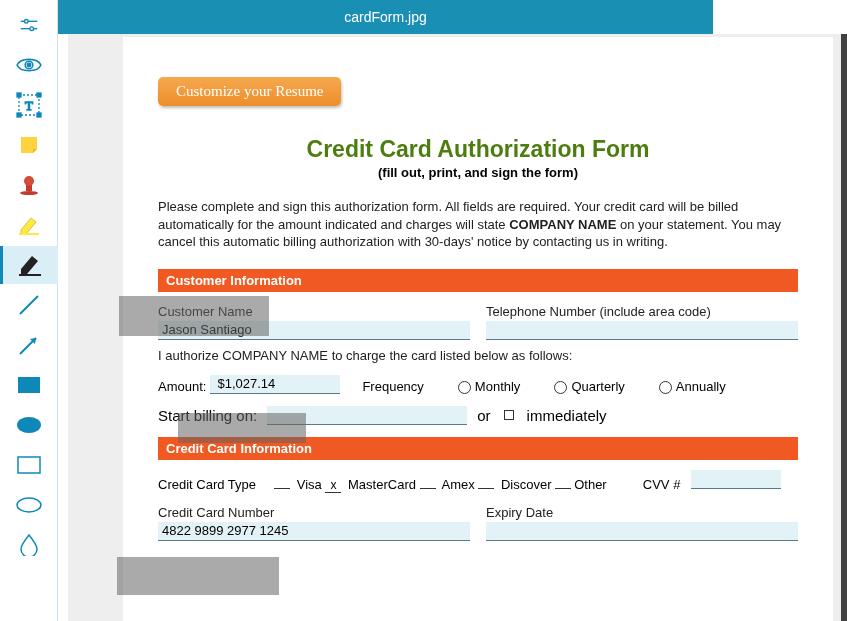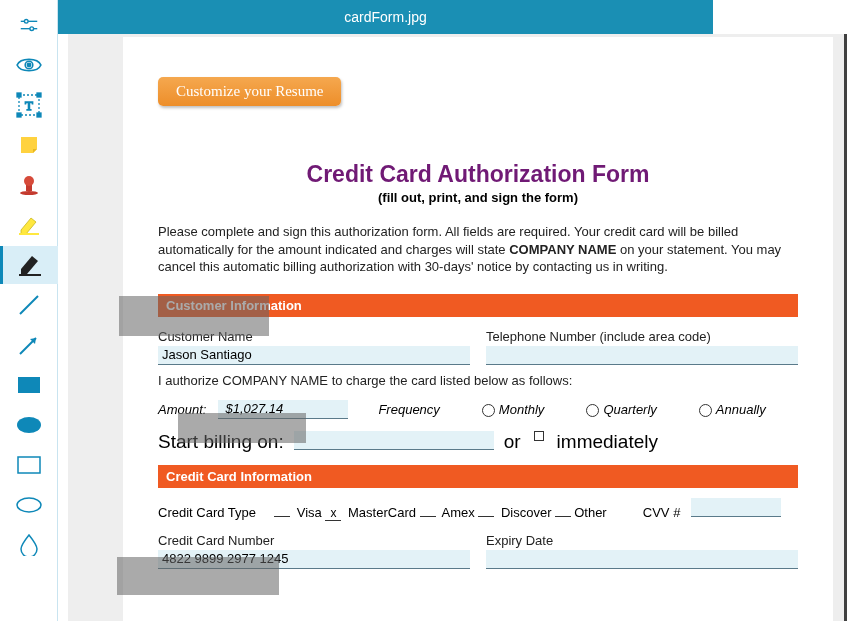--- a/index.html
+++ b/index.html
@@ -36,21 +36,21 @@
     color: #fff;
     display: flex; align-items: center; justify-content: center;
     font-size: 14px;
   }
   
   .content-area {
     position: absolute;
     left: 68px; top: 34px;
     width: 779px; height: 587px;
     background: #eeeeee;
-    border-right: 3px solid #404040;
+    border-right: 6px solid #404040;
     overflow: hidden;
   }
   
   .page {
     position: absolute;
     left: 55px; top: 3px;
     width: 710px;
     min-height: 800px;
     background: #fff;
     padding: 40px 35px 20px 35px;
@@ -65,22 +65,21 @@
     font-size: 15px;
     font-family: Georgia, serif;
     box-shadow: 1px 2px 3px rgba(0,0,0,0.25);
     margin-bottom: 30px;
   }
   
   .form-title {
     text-align: center;
     font-size: 23px;
     font-weight: bold;
-    color: #701a75;
-    margin-top: 25px;
+    color: #4d7c0f;
   }
   .form-sub {
     text-align: center;
     font-size: 13px;
     font-weight: bold;
     margin-top: 2px;
     margin-bottom: 18px;
   }
   .intro {
     font-size: 13px;
@@ -254,30 +253,30 @@
         <div class="underline-field" style="padding-top:1px;">Jason Santiago</div>
       </div>
       <div class="col">
         <span class="label">Telephone Number (include area code)</span>
         <div class="underline-field"></div>
       </div>
     </div>
     
     <p class="label" style="margin-bottom:12px;">I authorize COMPANY NAME to charge the card listed below as follows:</p>
     
-    <div style="display:flex; align-items:center; gap:12px; margin-bottom:12px; font-size:13px;font-style:italic;">
+    <div style="display:flex; align-items:flex-end; gap:4px; margin-bottom:12px; font-size:13px;">
       <span>Amount:</span>
       <span class="underline-field sm" style="text-align:left; padding:1px 7px; font-size:13px;">$1,027.14</span>
       <span style="margin-left:18px;">Frequency</span>
       <span style="margin-left:30px;" class="freq-opt"><span class="radio-circle"></span><span>Monthly</span></span>
       <span class="freq-opt"><span class="radio-circle"></span><span>Quarterly</span></span>
       <span class="freq-opt"><span class="radio-circle"></span><span>Annually</span></span>
     </div>
     
-    <div style="display:flex; align-items:flex-start; gap:10px; font-size:19px; margin-bottom:8px;">
+    <div style="display:flex; align-items:center; gap:10px; font-size:15px; margin-bottom:8px;">
       <span>Start billing on:</span>
       <span class="underline-field med"></span>
       <span>or</span>
       <span class="checkbox-sq"></span>
       <span>immediately</span>
     </div>
     
     <div class="section-bar">Credit Card Information</div>
     
     <div class="cc-line">

